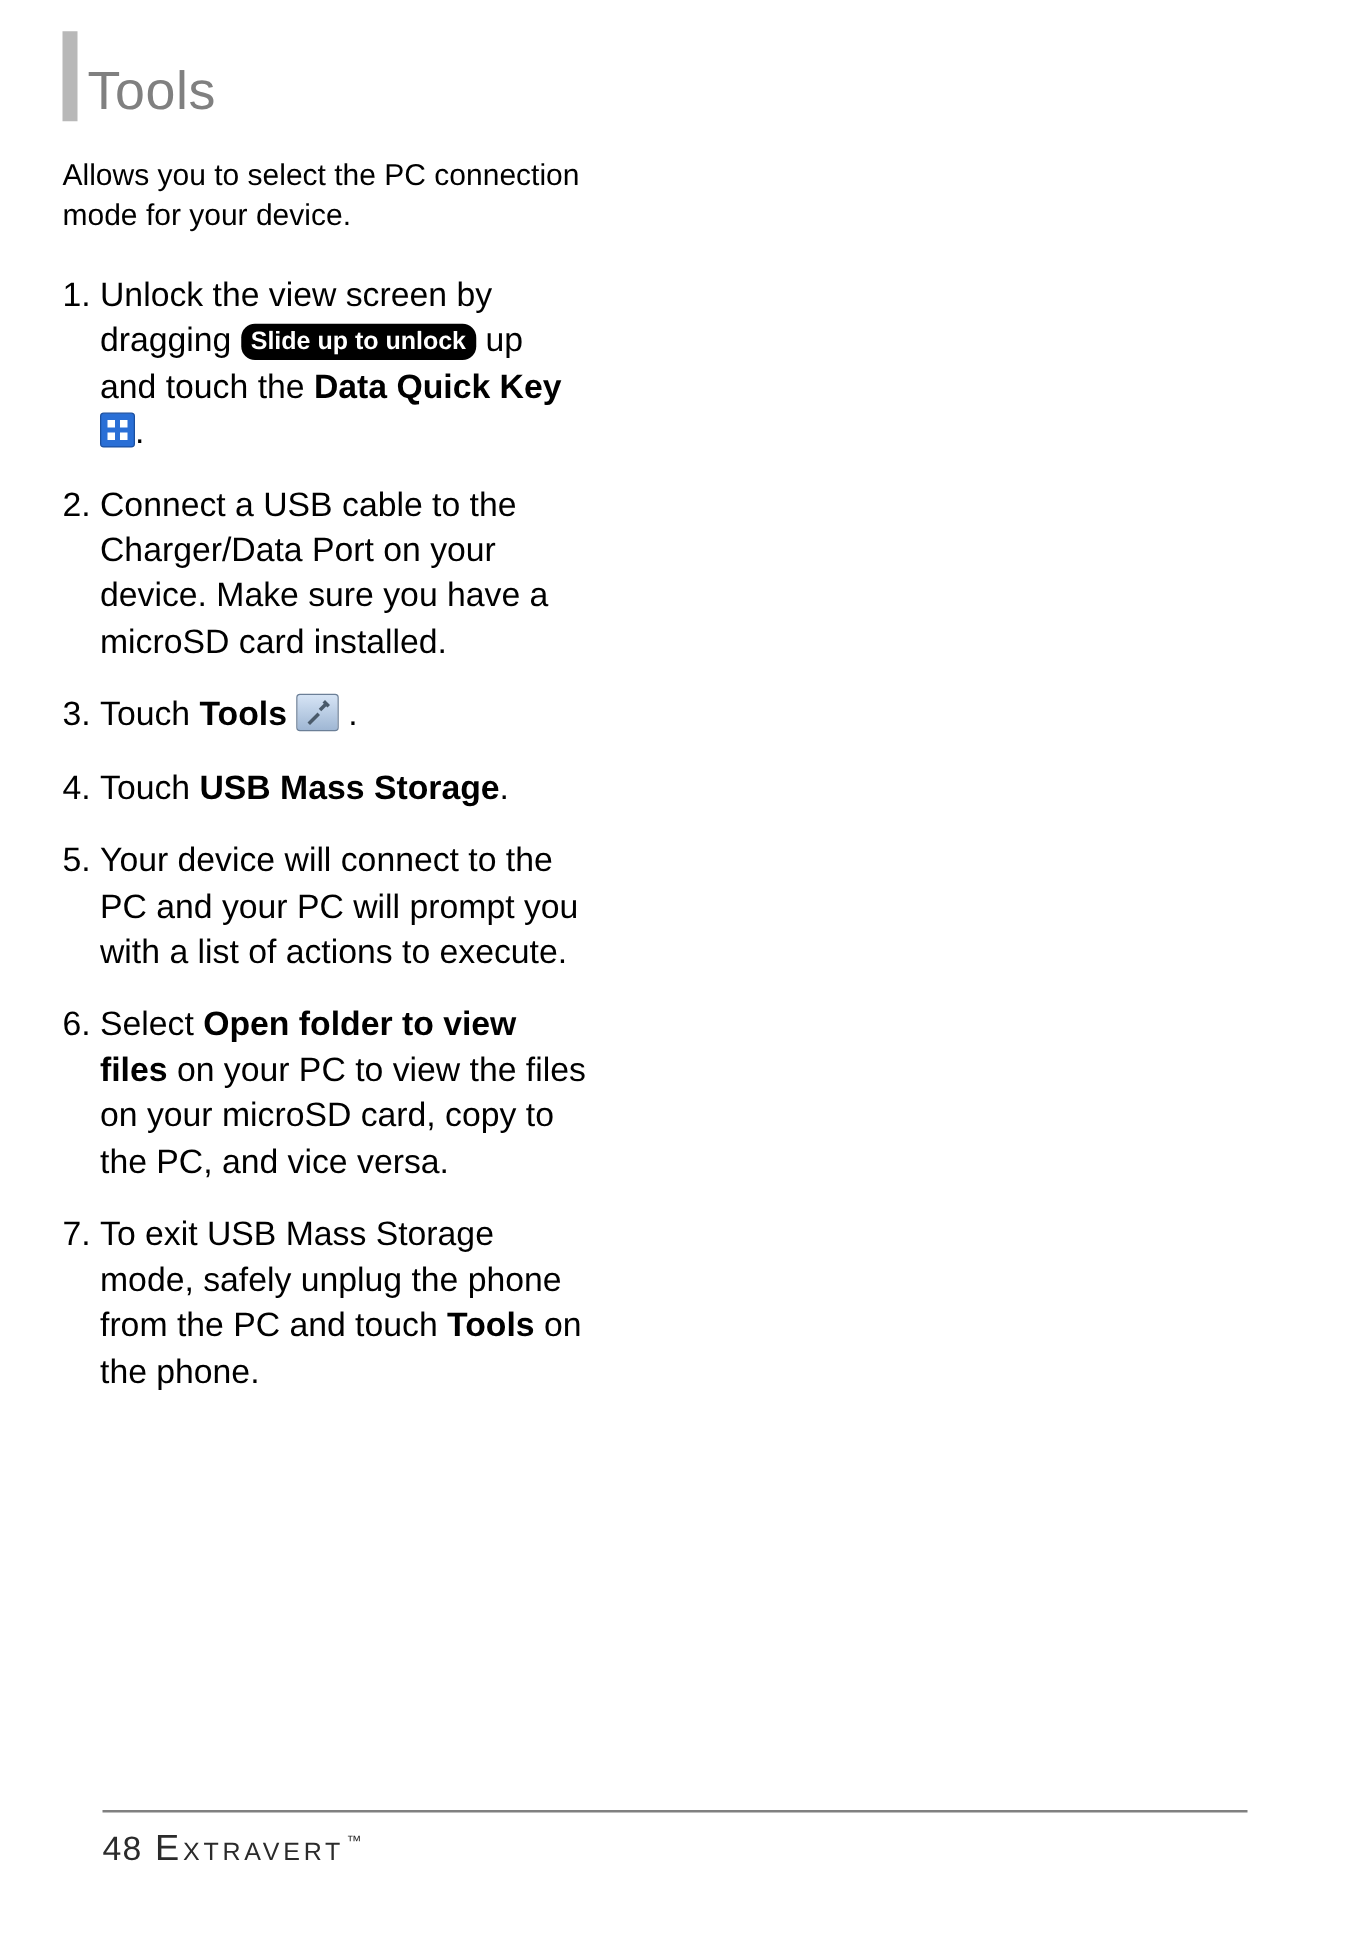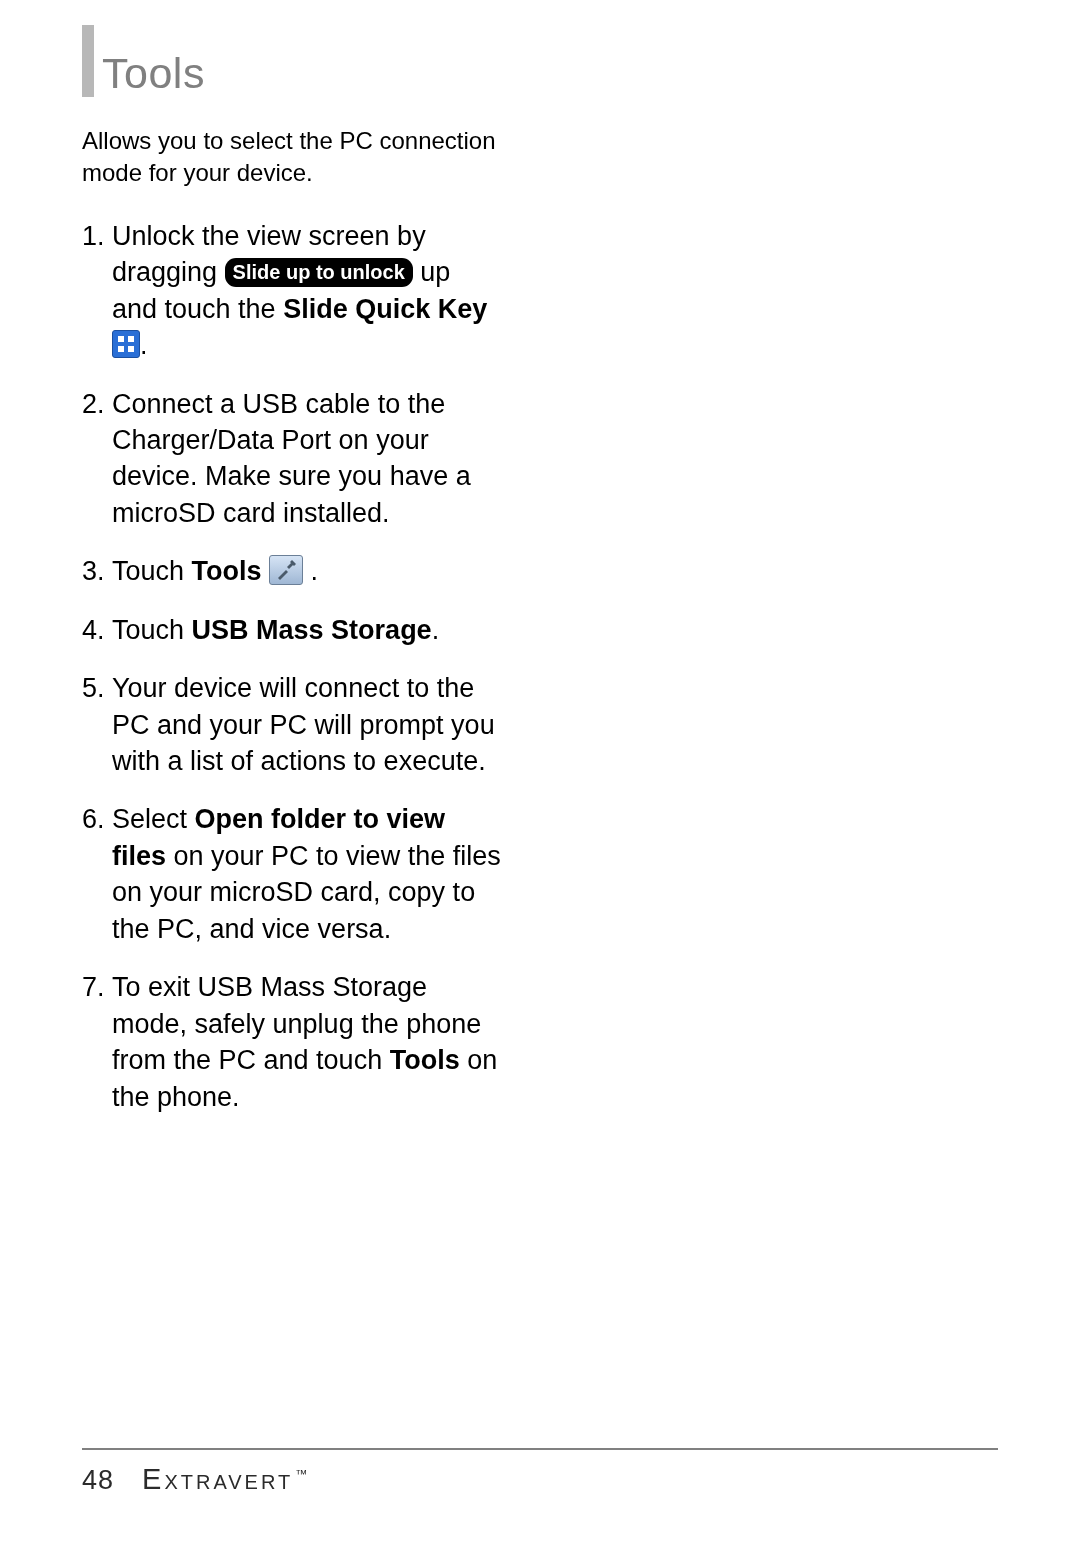--- a/index.html
+++ b/index.html
@@ -6,21 +6,21 @@
     margin: 0;
     padding: 0;
     font-family: "Gill Sans", "Gill Sans MT", "Trebuchet MS", sans-serif;
     background: #fff;
     width: 1080px;
     height: 1552px;
     position: relative;
     color: #000;
   }
   .page {
-    padding: 25px 82px 0 82px;
+    padding: 25px 82px 0 50px;
     box-sizing: border-box;
     width: 100%;
     height: 100%;
     position: relative;
   }
   .chapter-bar {
     display: flex;
     align-items: flex-end;
     margin-bottom: 28px;
   }
@@ -129,21 +129,21 @@
   .footer {
     position: absolute;
     left: 82px;
     bottom: 56px;
     font-size: 27px;
     letter-spacing: 1px;
     color: #2b2b2b;
     font-variant: small-caps;
     display: flex;
     align-items: baseline;
-    gap: 28px;
+    gap: 10px;
   }
   .brand {
     font-family: Liberation Sans, sans-serif;
     font-size: 29px;
     letter-spacing: 3px;
     font-variant: small-caps;
     position: relative;
   }
   .tm {
     font-size: 12px;
@@ -162,21 +162,21 @@
   </div>
 
   <div class="body">
 
 
     <p class="intro">Allows you to select the PC connection mode for your device.</p>
 
     <ol class="steps">
 
       <li>
-        <span>Unlock the view screen by dragging </span><span class="chip-dark">Slide up to unlock</span><span> up and touch the </span><span class="bold">Slide Quick Key</span><span> </span><span class="icon-menu"></span><span>.</span>
+        <span>Unlock the view screen by dragging </span><span class="chip-dark">Slide up to unlock</span><span> up and touch the </span><span class="bold">Data Quick Key</span><span> </span><span class="icon-menu"></span><span>.</span>
       </li>
 
       <li>
         <span>Connect a USB cable to the Charger/Data Port on your device. Make sure you have a microSD card installed.</span>
       </li>
 
       <li>
         <span>Touch </span><span class="bold">Tools</span><span> </span><span class="icon-tools"><svg viewBox="0 0 24 24">
               <path fill="#4a5a6a" d="M4 20 L12 12 L14 14 L6 22 Z M18 2 L22 6 L20 8 L16 4 Z M13 9 L17 5 L19 7 L15 11 Z"></path>
             </svg></span><span> .</span>

